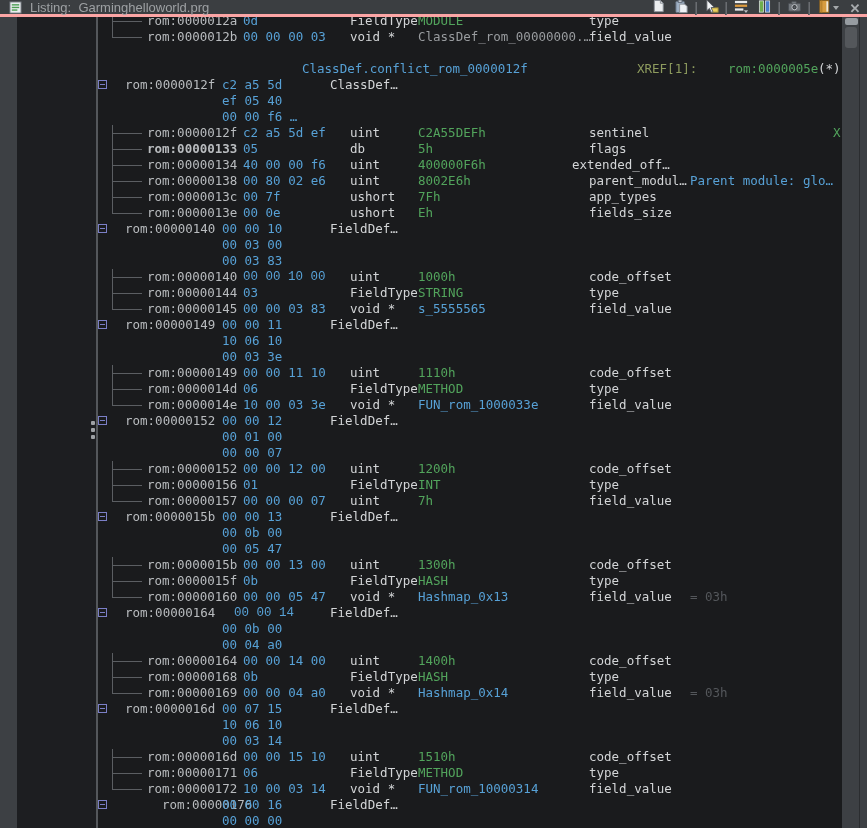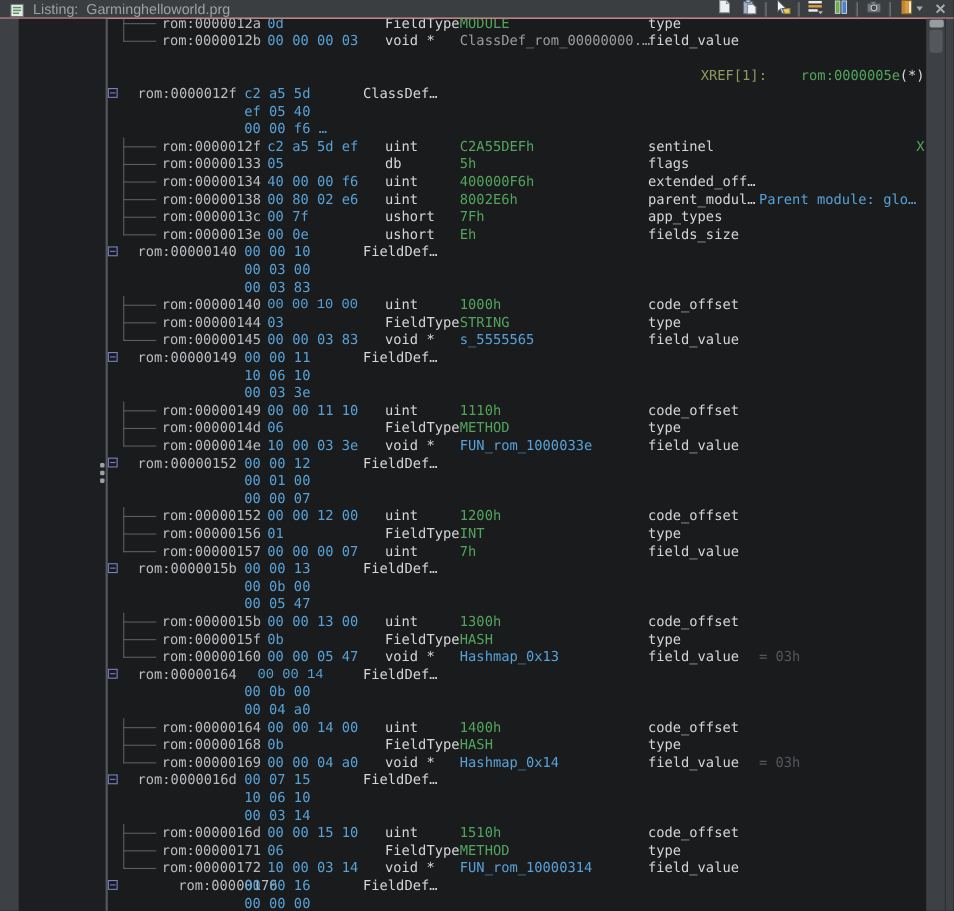--- a/index.html
+++ b/index.html
@@ -5,22 +5,22 @@
   html,body{margin:0;padding:0;}
   body{
     width:867px;height:828px;position:relative;overflow:hidden;
     background:var(--bg,#1a1b1d);
     font-family:"DejaVu Sans Mono",monospace;
   }
   
   #titlebar{
     position:absolute;left:0;top:0;right:0;height:17px;
     background:var(--titlebar_bg,#3b3e41);
-    border-bottom:1px solid #fca5a5;box-sizing:border-box;
-    display:flex;align-items:flex-end;
+    border-bottom:3px solid #fca5a5;box-sizing:border-box;
+    display:flex;align-items:center;
   }
   #title-icon{margin-left:9px;display:flex;align-items:center;}
   #title-text{
     margin-left:8px;font-family:"Liberation Sans",sans-serif;font-size:13px;
     color:var(--title_text,#9da0a3);white-space:pre;line-height:15px;
   }
   #toolbar{position:absolute;right:3px;top:0;height:16px;display:flex;align-items:center;gap:5px;}
   .tb{background:transparent;border:0;padding:0;margin:0;width:18px;height:15px;
       display:flex;align-items:center;justify-content:center;cursor:default;}
   .tsep{width:1px;height:13px;background:#54575b;border-right:1px solid #6a6d71;}
@@ -149,20 +149,21 @@
         <div class="tv half"></div>
         <div class="th"></div>
         <span class="c addr" style="left: 147px;">rom:0000012b</span>
         <span class="c bytes" style="left: 243px;">00 00 00 03</span>
         <span class="c txt" style="left: 350px;">void *</span>
         <span class="c k-dim" style="left: 418px;">ClassDef_rom_00000000.…</span>
         <span class="c txt" style="left: 589px;">field_value</span>
       </div>
       <div class="r" style="top: 32px;"></div>
       <div class="r" style="top: 48px;">
+        <span class="c k-sym" style="left: 302px;">ClassDef.conflict_rom_0000012f</span>
         <span class="c xref" style="left: 637px; text-align: center;">XREF[1]:</span>
         <span class="c k-const" style="left: 728px;">rom:0000005e</span>
         <span class="c txt" style="left: 818px;">(*)</span>
       </div>
       <div class="r" style="top: 64px;">
         <span class="c box" style="left: 98px;"><i></i></span>
         <span class="c addr" style="left: 125px;">rom:0000012f</span>
         <span class="c bytes" style="left: 222px;">c2 a5 5d</span>
         <span class="c txt" style="left: 330px;">ClassDef…</span>
       </div>
@@ -178,34 +179,34 @@
         <span class="c addr" style="left: 147px;">rom:0000012f</span>
         <span class="c bytes" style="left: 243px;">c2 a5 5d ef</span>
         <span class="c txt" style="left: 350px;">uint</span>
         <span class="c k-const" style="left: 418px;">C2A55DEFh</span>
         <span class="c txt" style="left: 589px;">sentinel</span>
         <span class="c k-const" style="left: 833px;">X</span>
       </div>
       <div class="r" style="top: 128px;">
         <div class="tv"></div>
         <div class="th"></div>
-        <span class="c addr" style="left: 147px;">rom:00000133</span>
+        <span class="c addr" style="left: 147px; font-weight: bold;">rom:00000133</span>
         <span class="c bytes" style="left: 243px;">05</span>
         <span class="c txt" style="left: 350px;">db</span>
         <span class="c k-const" style="left: 418px;">5h</span>
         <span class="c txt" style="left: 589px;">flags</span>
       </div>
       <div class="r" style="top: 144px;">
         <div class="tv"></div>
         <div class="th"></div>
         <span class="c addr" style="left: 147px;">rom:00000134</span>
         <span class="c bytes" style="left: 243px;">40 00 00 f6</span>
         <span class="c txt" style="left: 350px;">uint</span>
         <span class="c k-const" style="left: 418px;">400000F6h</span>
-        <span class="c txt" style="left: 589px;">extended_off…</span>
+        <span class="c txt" style="left: 572px;">extended_off…</span>
       </div>
       <div class="r" style="top: 160px;">
         <div class="tv"></div>
         <div class="th"></div>
         <span class="c addr" style="left: 147px;">rom:00000138</span>
         <span class="c bytes" style="left: 243px;">00 80 02 e6</span>
         <span class="c txt" style="left: 350px;">uint</span>
         <span class="c k-const" style="left: 418px;">8002E6h</span>
         <span class="c txt" style="left: 589px;">parent_modul…</span>
         <span class="c cmt" style="left: 690px;">Parent module: glo…</span>

